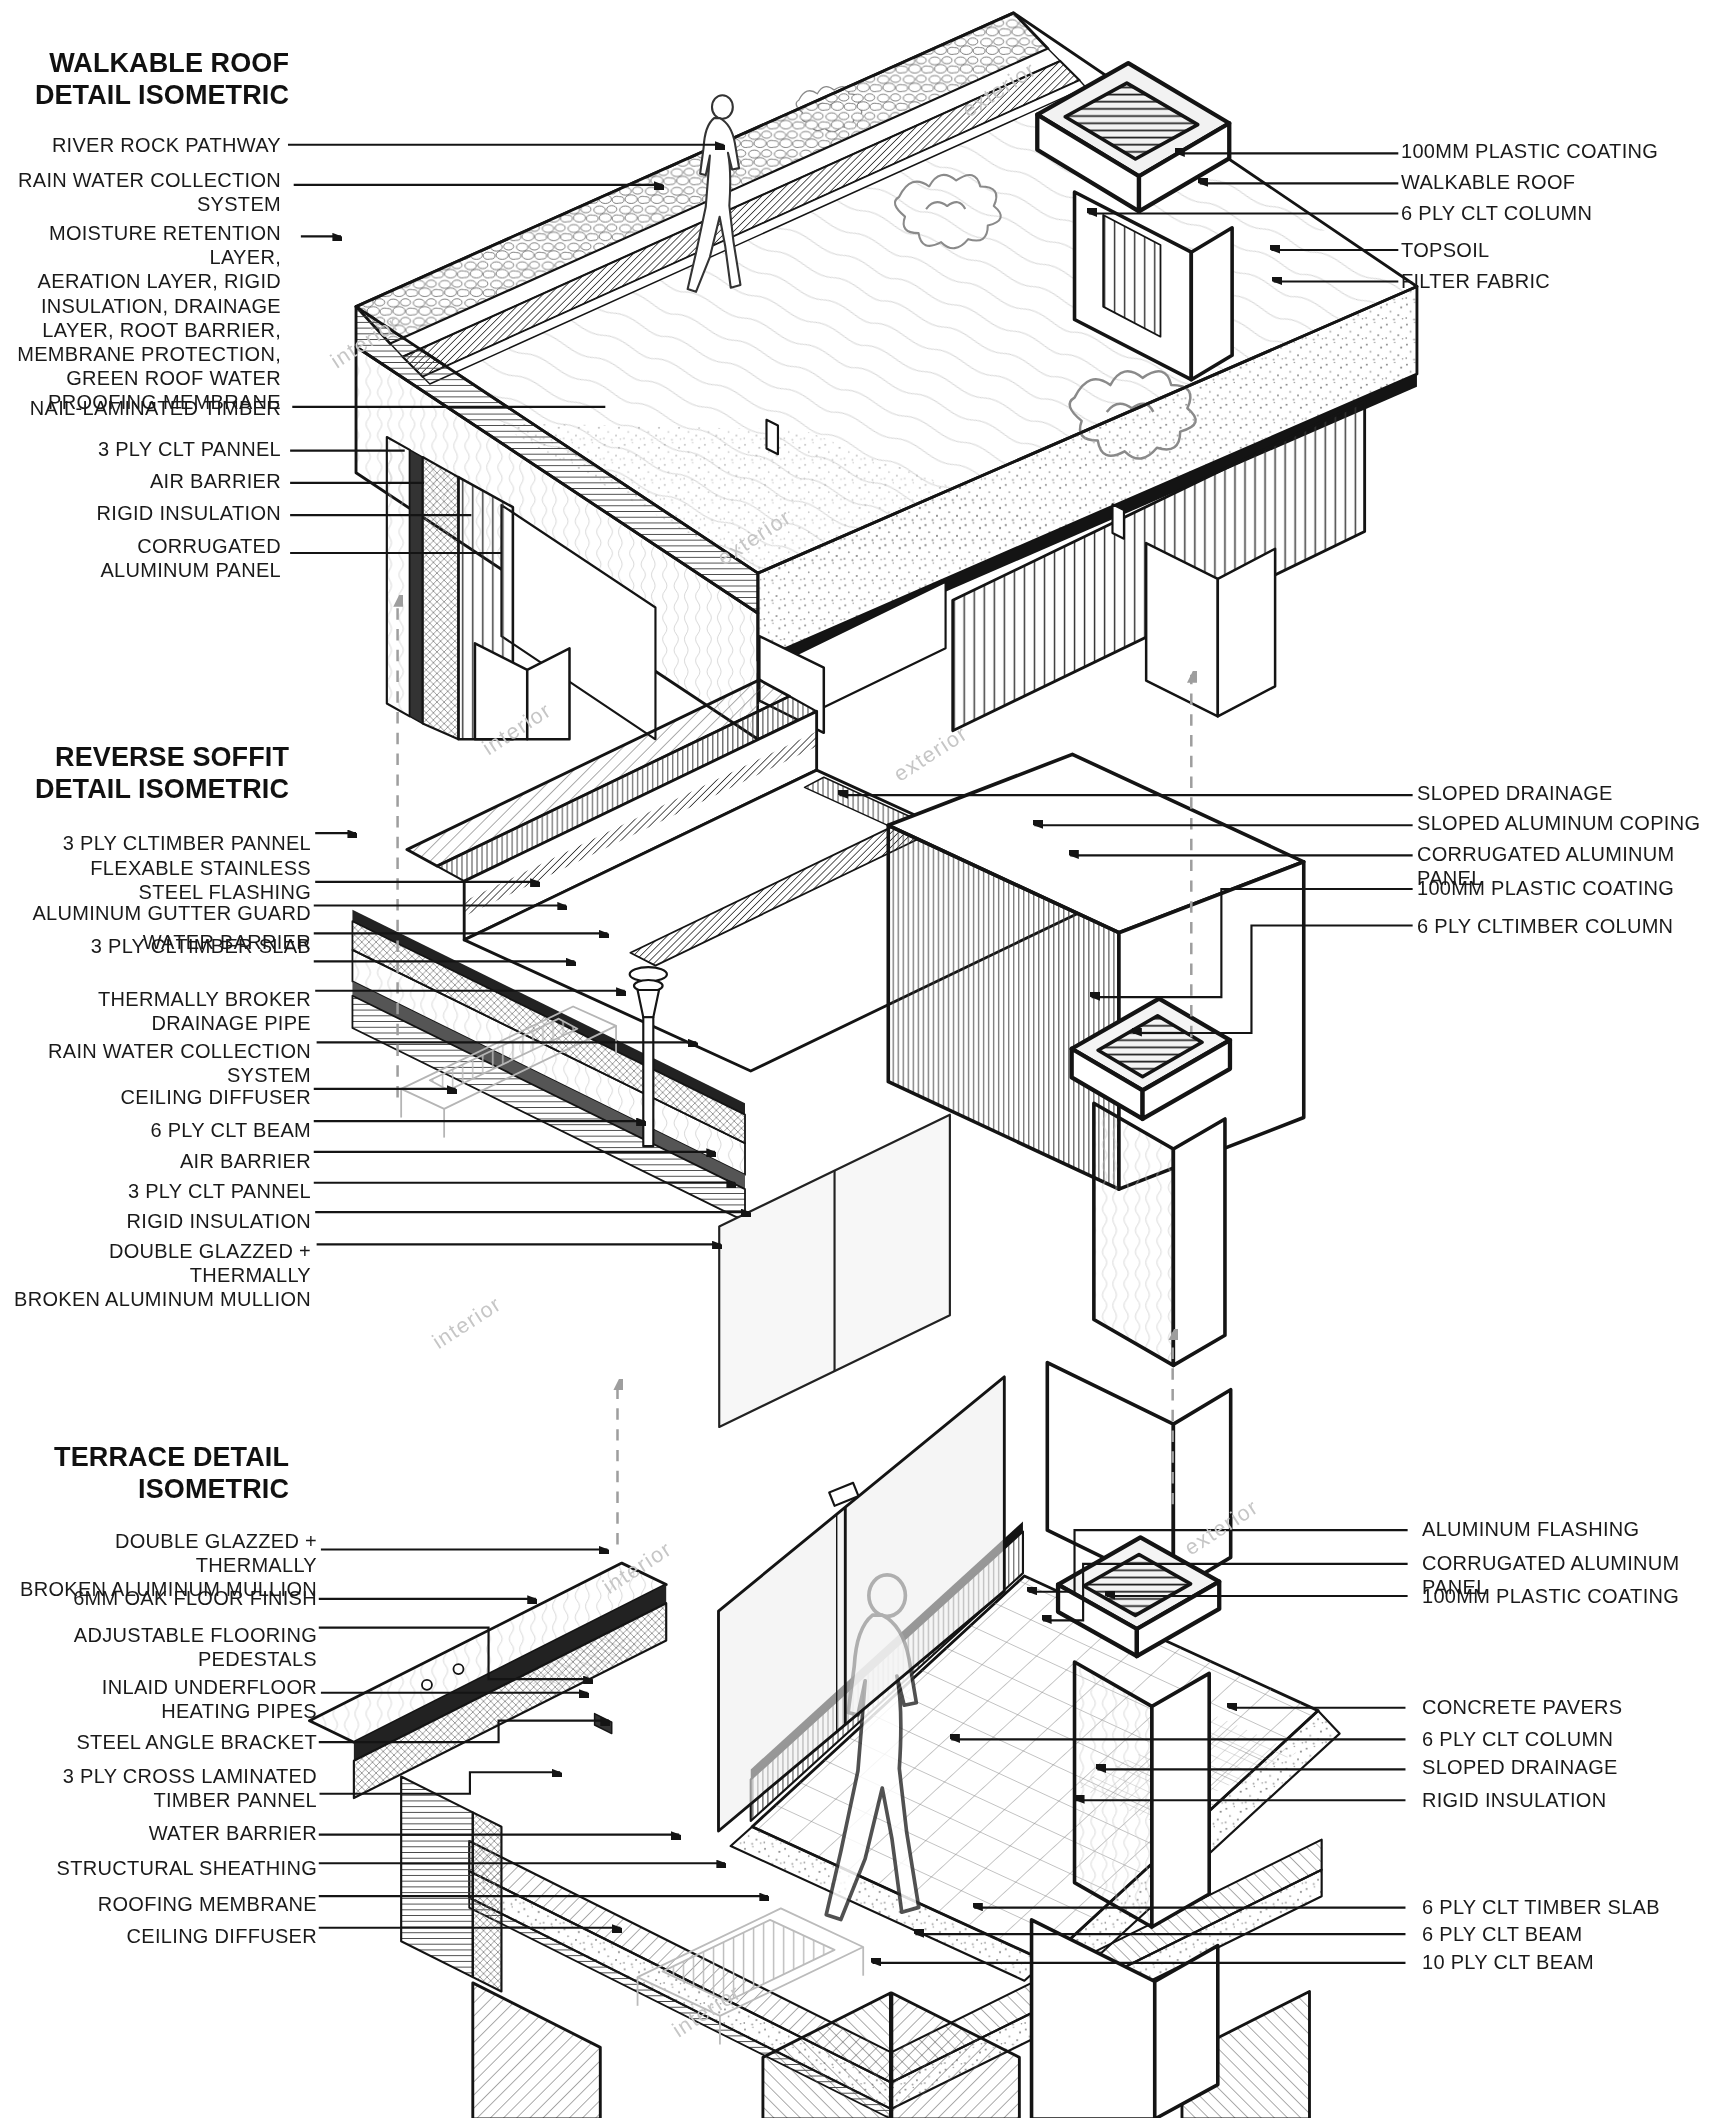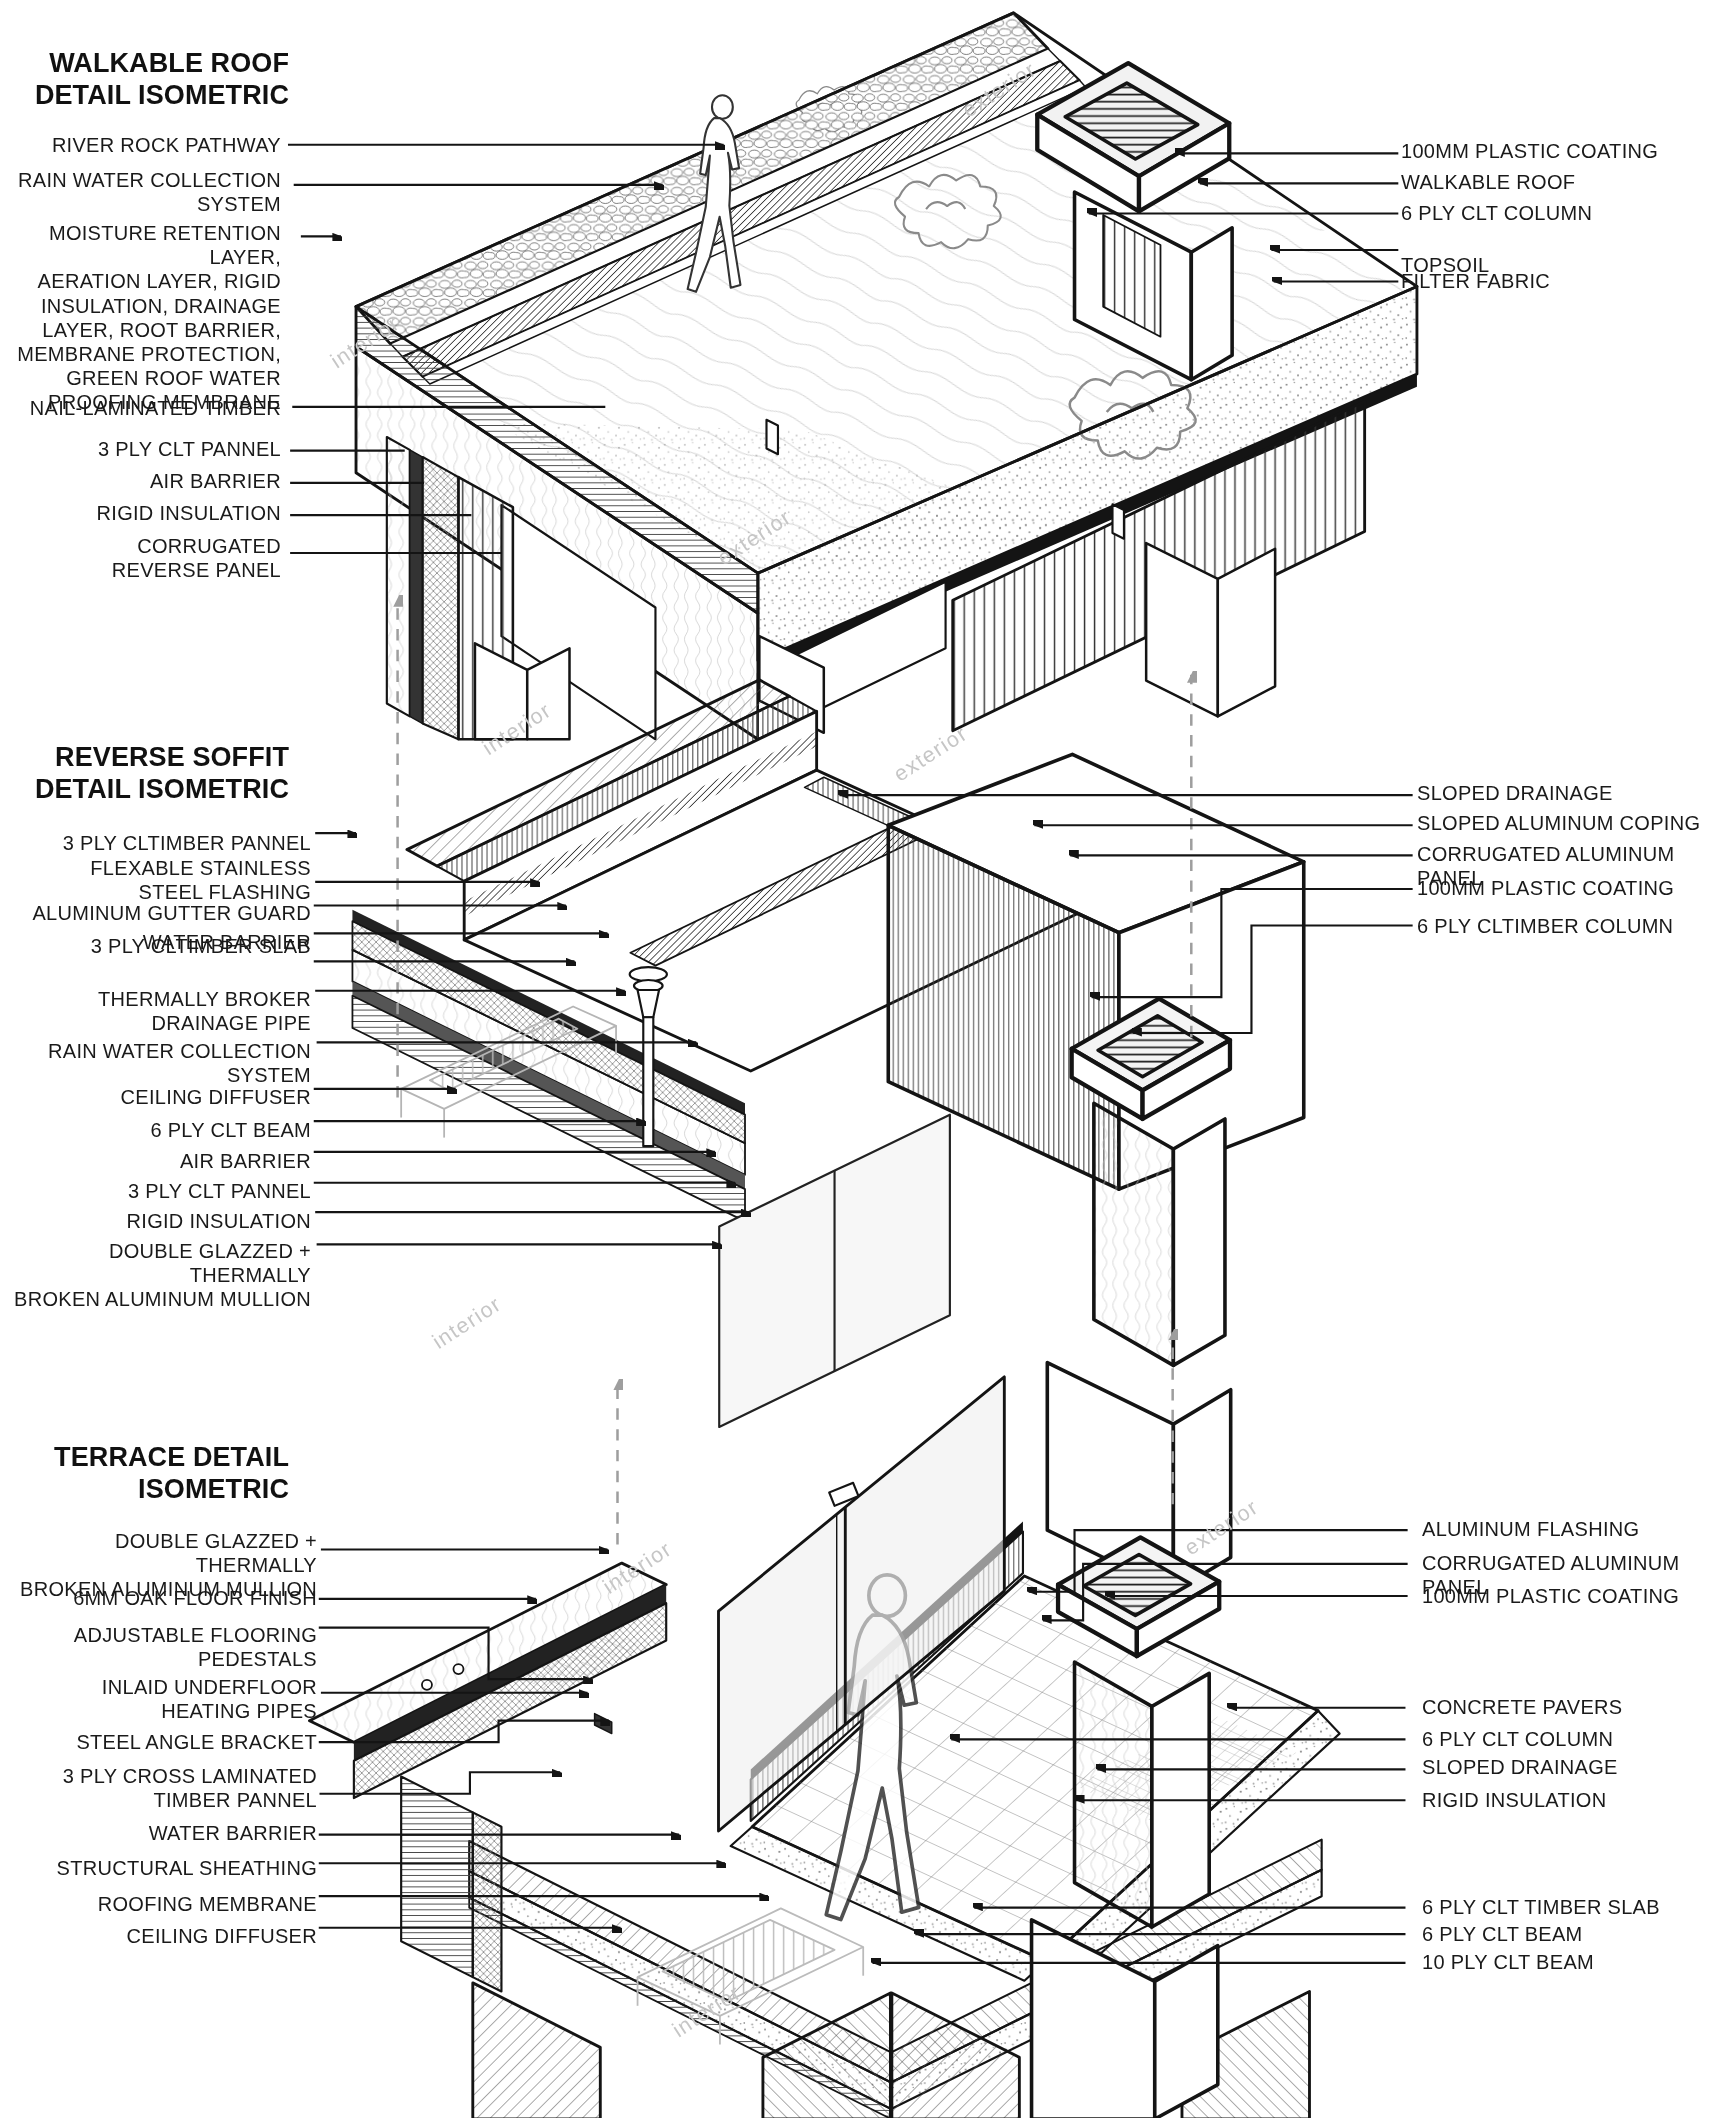--- a/index.html
+++ b/index.html
@@ -355,26 +355,26 @@
 INSULATION, DRAINAGE
 LAYER, ROOT BARRIER,
 MEMBRANE PROTECTION,
 GREEN ROOF WATER
 PROOFING MEMBRANE</div>
 <div class="lbl l w1" style="top:396px">NAIL-LAMINATED TIMBER</div>
 <div class="lbl l w1" style="top:437px">3 PLY CLT PANNEL</div>
 <div class="lbl l w1" style="top:469px">AIR BARRIER</div>
 <div class="lbl l w1" style="top:501px">RIGID INSULATION</div>
 <div class="lbl l w1" style="top:534px">CORRUGATED
-REVERSE PANEL</div>
+ALUMINUM PANEL</div>
 
 <div class="lbl r1" style="top:139px">100MM PLASTIC COATING</div>
 <div class="lbl r1" style="top:170px">WALKABLE ROOF</div>
 <div class="lbl r1" style="top:201px">6 PLY CLT COLUMN</div>
-<div class="lbl r1" style="top:253px">TOPSOIL</div>
+<div class="lbl r1" style="top:238px">TOPSOIL</div>
 <div class="lbl r1" style="top:269px">FILTER FABRIC</div>
 
 <div class="lbl l w2" style="top:822px">3 PLY CLTIMBER PANNEL</div>
 <div class="lbl l w2" style="top:847px">FLEXABLE STAINLESS
 STEEL FLASHING</div>
 <div class="lbl l w2" style="top:892px">ALUMINUM GUTTER GUARD</div>
 <div class="lbl l w2" style="top:921px">WATER BARRIER</div>
 <div class="lbl l w2" style="top:925px">3 PLY CLTIMBER SLAB</div>
 <div class="lbl l w2" style="top:978px">THERMALLY BROKER
 DRAINAGE PIPE</div>

